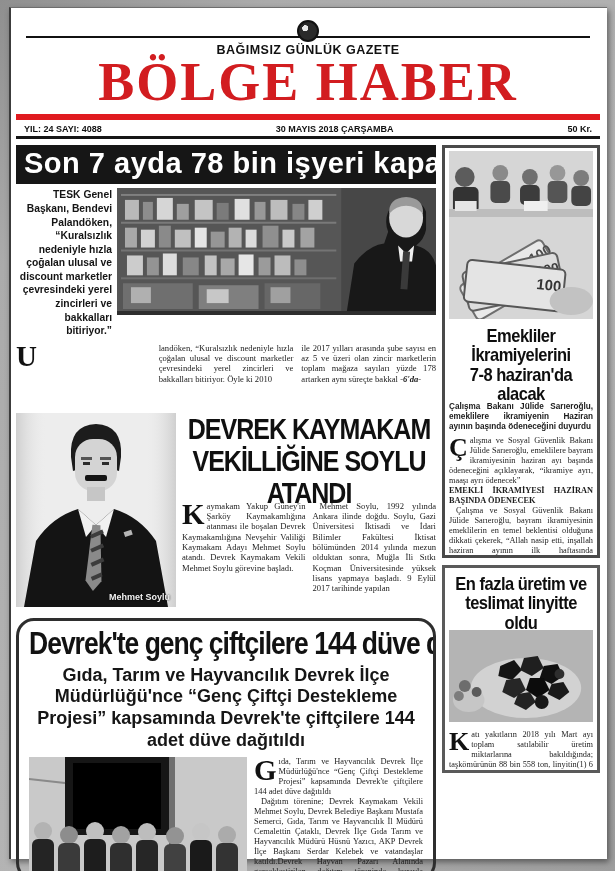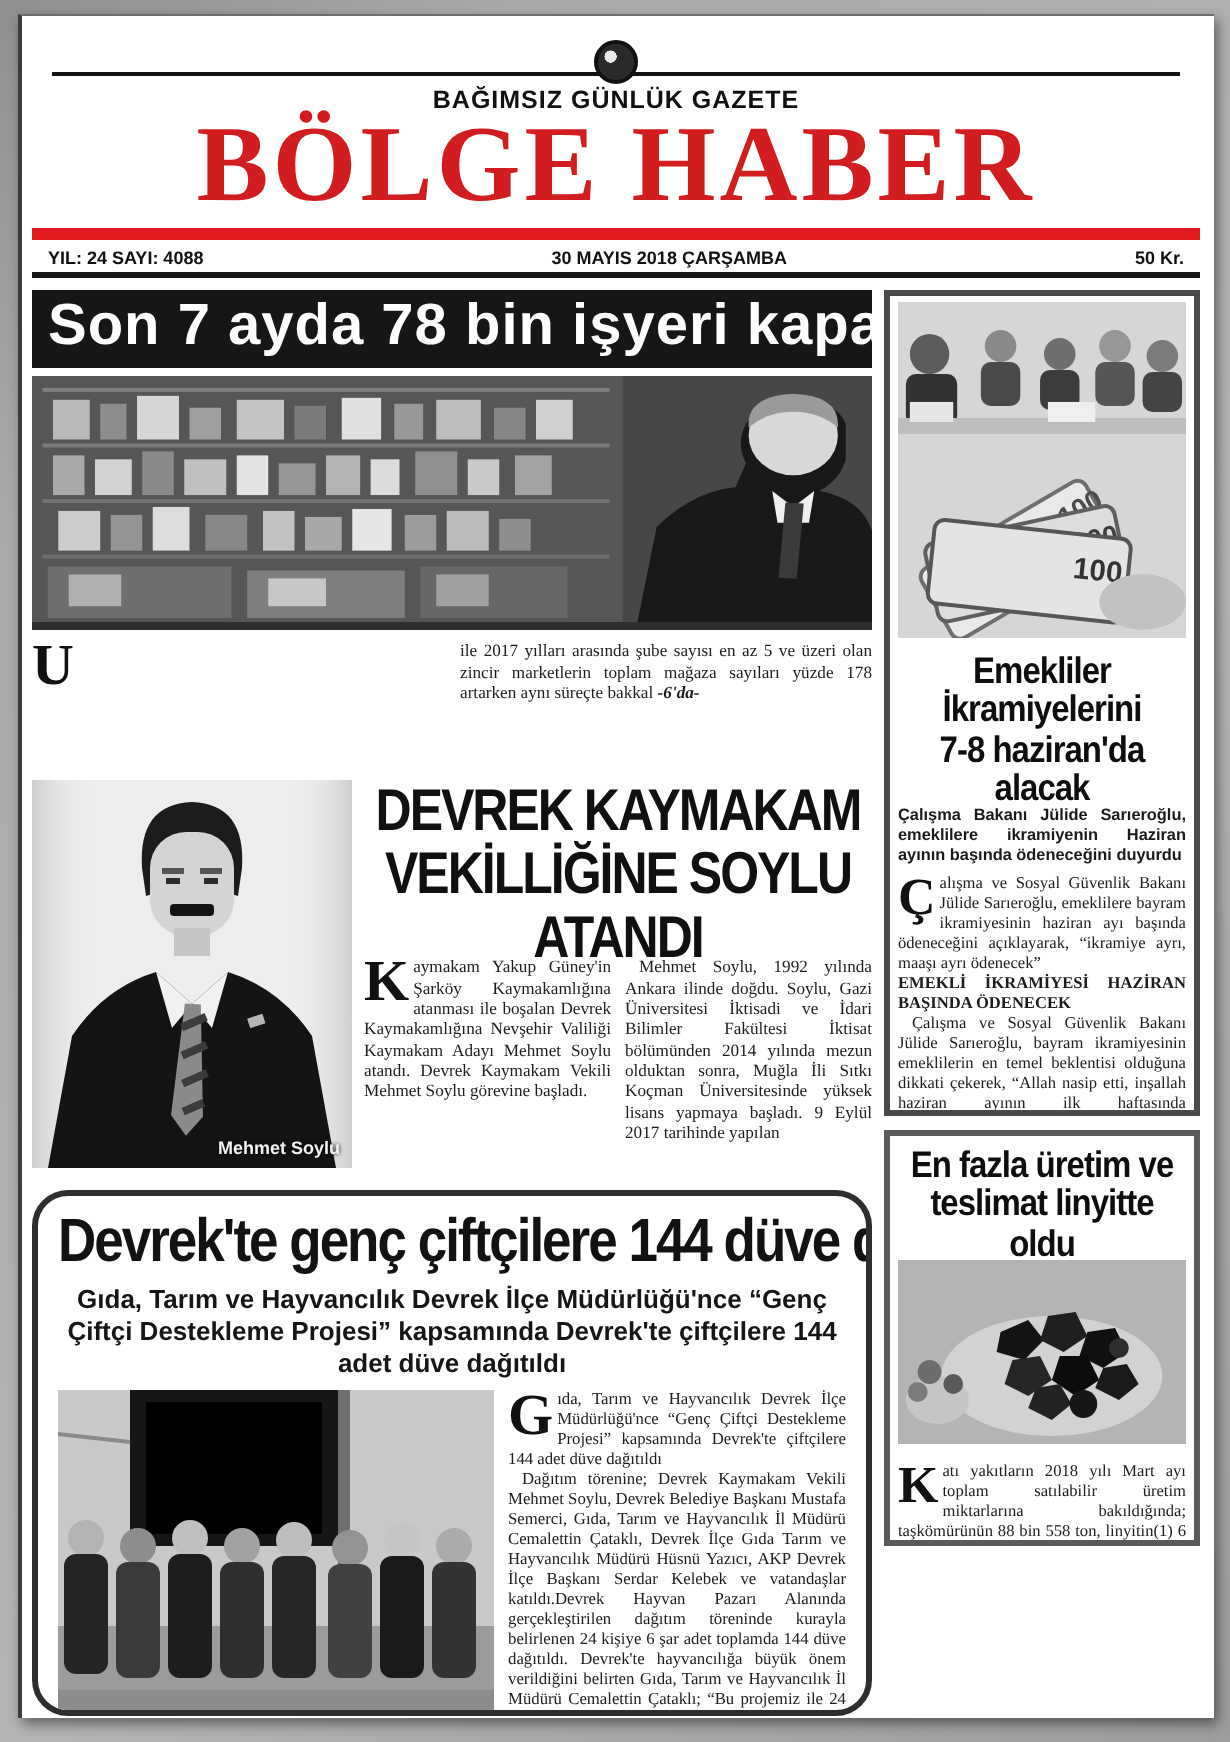--- a/index.html
+++ b/index.html
@@ -82,21 +82,21 @@
   
   .cattlebox{
     margin-top:9px;border:3px solid #2e2e2e;border-radius:18px;
     padding:5px 10px 8px 10px;height:244px;overflow:hidden;box-sizing:content-box;
   }
   .cattle-headline{
     text-align:center;font-weight:bold;font-size:26.5px;letter-spacing:-1px;color:#121212;
     transform:scaleY(1.15);transform-origin:center top;white-space:nowrap;
   }
   .cattle-sub{
-    font-weight:bold;font-size:13px;line-height:1.2;text-align:center;color:#161616;
+    font-weight:bold;font-size:18px;line-height:1.2;text-align:center;color:#161616;
     margin-top:8px;
   }
   .cattle-row{display:flex;gap:7px;margin-top:6px;}
   .cattle-photo{width:218px;flex:0 0 218px;height:160px;}
   .cattle-text{flex:1;font-size:8.4px;line-height:1.19;}
   
   .sidebox{
     border:3px solid #4a4a4a;box-sizing:border-box;background:#fff;
     padding:3px 4px;overflow:hidden;
   }
@@ -134,20 +134,21 @@
     <span data-interactable="false">30 MAYIS 2018 ÇARŞAMBA</span>
     <span data-interactable="false">50 Kr.</span>
   </div>
 
   <div class="content">
 
     <div class="maincol" data-interactable="false">
 
       <div class="lead-bar" data-interactable="false">Son 7 ayda 78 bin işyeri kapandı</div>
       <div class="lead-row">
+        <div class="lead-quote" data-interactable="false">TESK Genel Başkanı, Bendevi Palandöken, “Kuralsızlık nedeniyle hızla çoğalan ulusal ve discount marketler çevresindeki yerel zincirleri ve bakkalları bitiriyor.”</div>
         <svg class="lead-photo" data-interactable="false" viewBox="0 0 320 128" preserveAspectRatio="none">
           <rect width="320" height="128" fill="#474747"></rect>
           <rect x="0" y="0" width="225" height="128" fill="#565656"></rect>
           <g>
             <rect x="4" y="6" width="216" height="2" fill="#808080"></rect>
             <rect x="4" y="34" width="216" height="2" fill="#7a7a7a"></rect>
             <rect x="4" y="62" width="216" height="2" fill="#747474"></rect>
             <rect x="4" y="90" width="216" height="2" fill="#6e6e6e"></rect>
           </g>
           <g>
@@ -198,20 +199,23 @@
             <rect x="287" y="64" width="7" height="38" fill="#3a3a3a" transform="rotate(4 290 64)"></rect>
           </g>
           <rect x="0" y="124" width="320" height="4" fill="#2e2e2e"></rect>
         </svg>
       </div>
       <div class="lead-cols">
         <div class="ncol serifbody" data-interactable="false">
           <span class="dropcap" data-interactable="false">U</span>
         </div>
         <div class="ncol serifbody" data-interactable="false">
+          <span data-interactable="false">landöken, “Kuralsızlık nedeniyle hızla çoğalan ulusal ve discount marketler çevresindeki yerel zincirleri ve bakkalları bitiriyor. Öyle ki 2010</span>
+        </div>
+        <div class="ncol serifbody" data-interactable="false">
           <span data-interactable="false">ile 2017 yılları arasında şube sayısı en az 5 ve üzeri olan zincir marketlerin toplam mağaza sayıları yüzde 178 artarken aynı süreçte bakkal </span><span class="jump" data-interactable="false">-6'da-</span>
         </div>
       </div>
 
       <div class="soylu" data-interactable="false">
         <div class="soylu-photo" data-interactable="false">
           <svg width="160" height="194" viewBox="0 0 160 194" preserveAspectRatio="none" style="display:block">
             <rect width="160" height="194" fill="#ededed"></rect>
             <rect width="160" height="194" fill="url(#gvig)"></rect>
             <defs>

